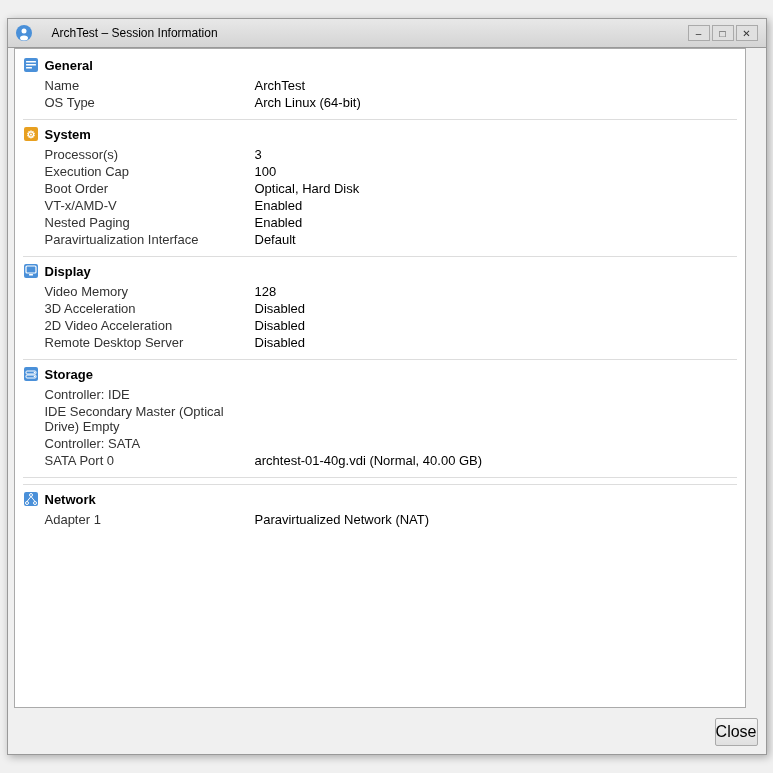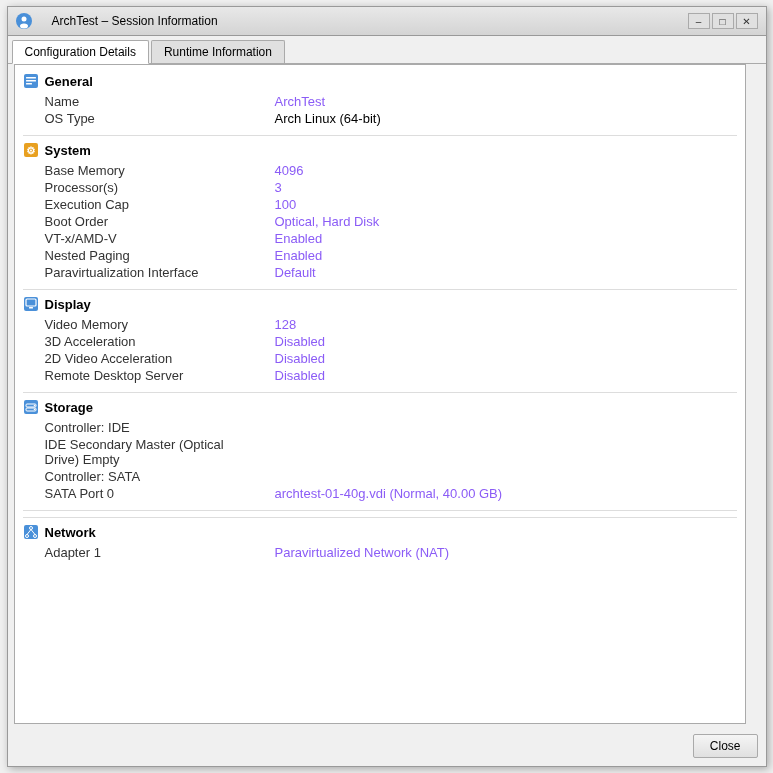--- a/index.html
+++ b/index.html
@@ -110,45 +110,44 @@
       height: 16px;
       display: flex;
       align-items: center;
       justify-content: center;
       flex-shrink: 0;
     }
     .row {
       display: flex;
       padding: 1px 0;
       margin-left: 22px;
-      gap: 20px;
     }
     .row-label {
       width: 210px;
       color: #333;
       flex-shrink: 0;
     }
     .row-value {
-      color: #8b5cf6;
+      color: #000000;
     }
     .row-value.link-blue {
       color: #000000;
     }
     .footer {
       display: flex;
       justify-content: flex-end;
       padding: 4px 8px 8px 8px;
     }
     .close-btn {
-      padding: 4px 16px;
+      padding: 4px 0;
       background: linear-gradient(to bottom, #f5f5f5, #e0e0e0);
       border: 1px solid #aaa;
       border-radius: 2px;
       cursor: pointer;
-      font-size: 12px;
+      font-size: 16px;
     }
 
     .divider {
       border: none;
       border-top: 1px solid #ddd;
       margin: 6px 0;
     }
   </style>
 </head>
 <body>
@@ -166,24 +165,20 @@
       </div>
       <span class="title-bar-text">ArchTest – Session Information</span>
     </div>
     <div class="title-bar-controls">
       <button class="title-btn">–</button>
       <button class="title-btn">□</button>
       <button class="title-btn">✕</button>
     </div>
   </div>
 
-  <div class="tab-bar">
-    <div class="tab active">Configuration Details</div>
-    <div class="tab">Runtime Information</div>
-  </div>
 
   <div class="content-area">
 
     <div class="section">
       <div class="section-header">
         <div class="section-icon">
           <svg width="16" height="16" viewBox="0 0 16 16">
             <rect x="1" y="1" width="14" height="14" rx="2" fill="#4a90d9"></rect>
             <rect x="3" y="4" width="10" height="1.5" rx="0.5" fill="white"></rect>
             <rect x="3" y="7" width="10" height="1.5" rx="0.5" fill="white"></rect>
@@ -206,24 +201,20 @@
 
     <div class="section">
       <div class="section-header">
         <div class="section-icon">
           <svg width="16" height="16" viewBox="0 0 16 16">
             <rect x="1" y="1" width="14" height="14" rx="2" fill="#e8a020"></rect>
             <text x="8" y="12" text-anchor="middle" fill="white" font-size="10" font-weight="bold">⚙</text>
           </svg>
         </div>
         <span>System</span>
-      </div>
-      <div class="row">
-        <span class="row-label">Base Memory</span>
-        <span class="row-value">4096</span>
       </div>
       <div class="row">
         <span class="row-label">Processor(s)</span>
         <span class="row-value">3</span>
       </div>
       <div class="row">
         <span class="row-label">Execution Cap</span>
         <span class="row-value">100</span>
       </div>
       <div class="row">

